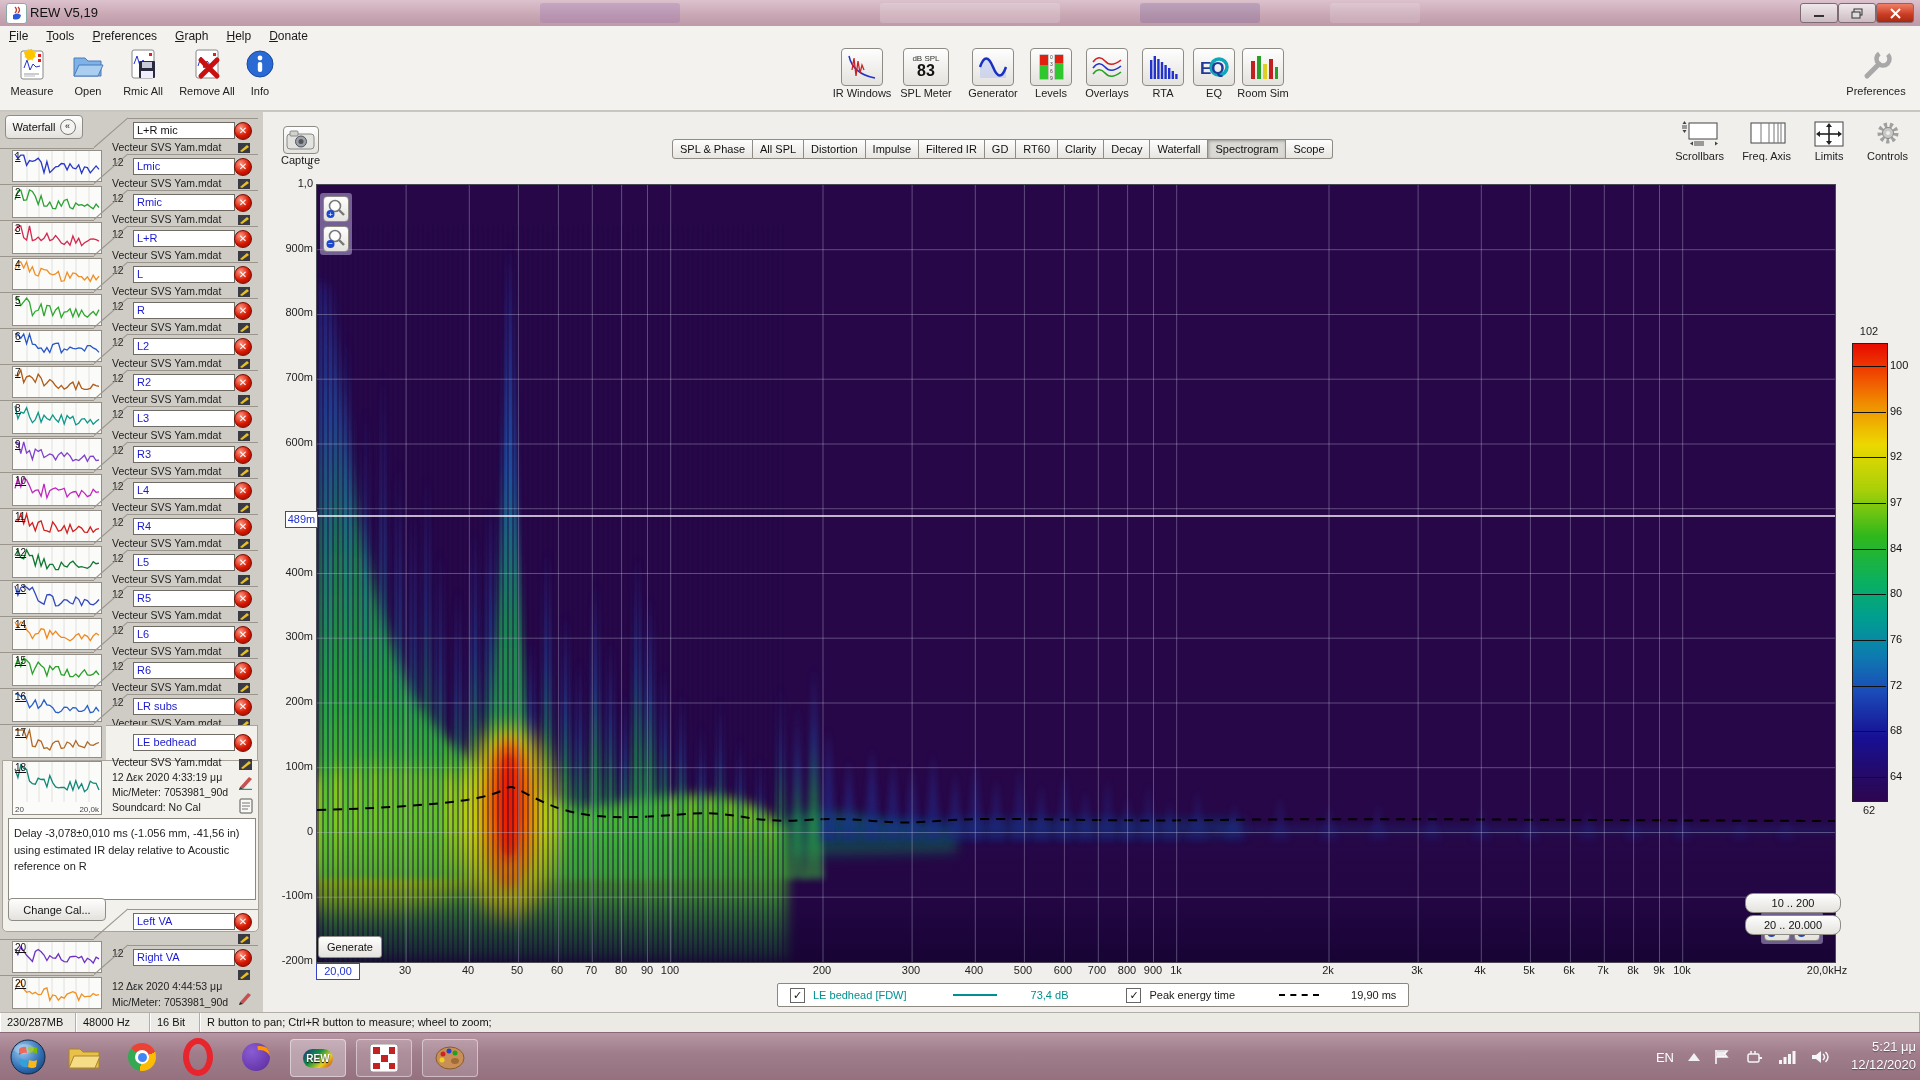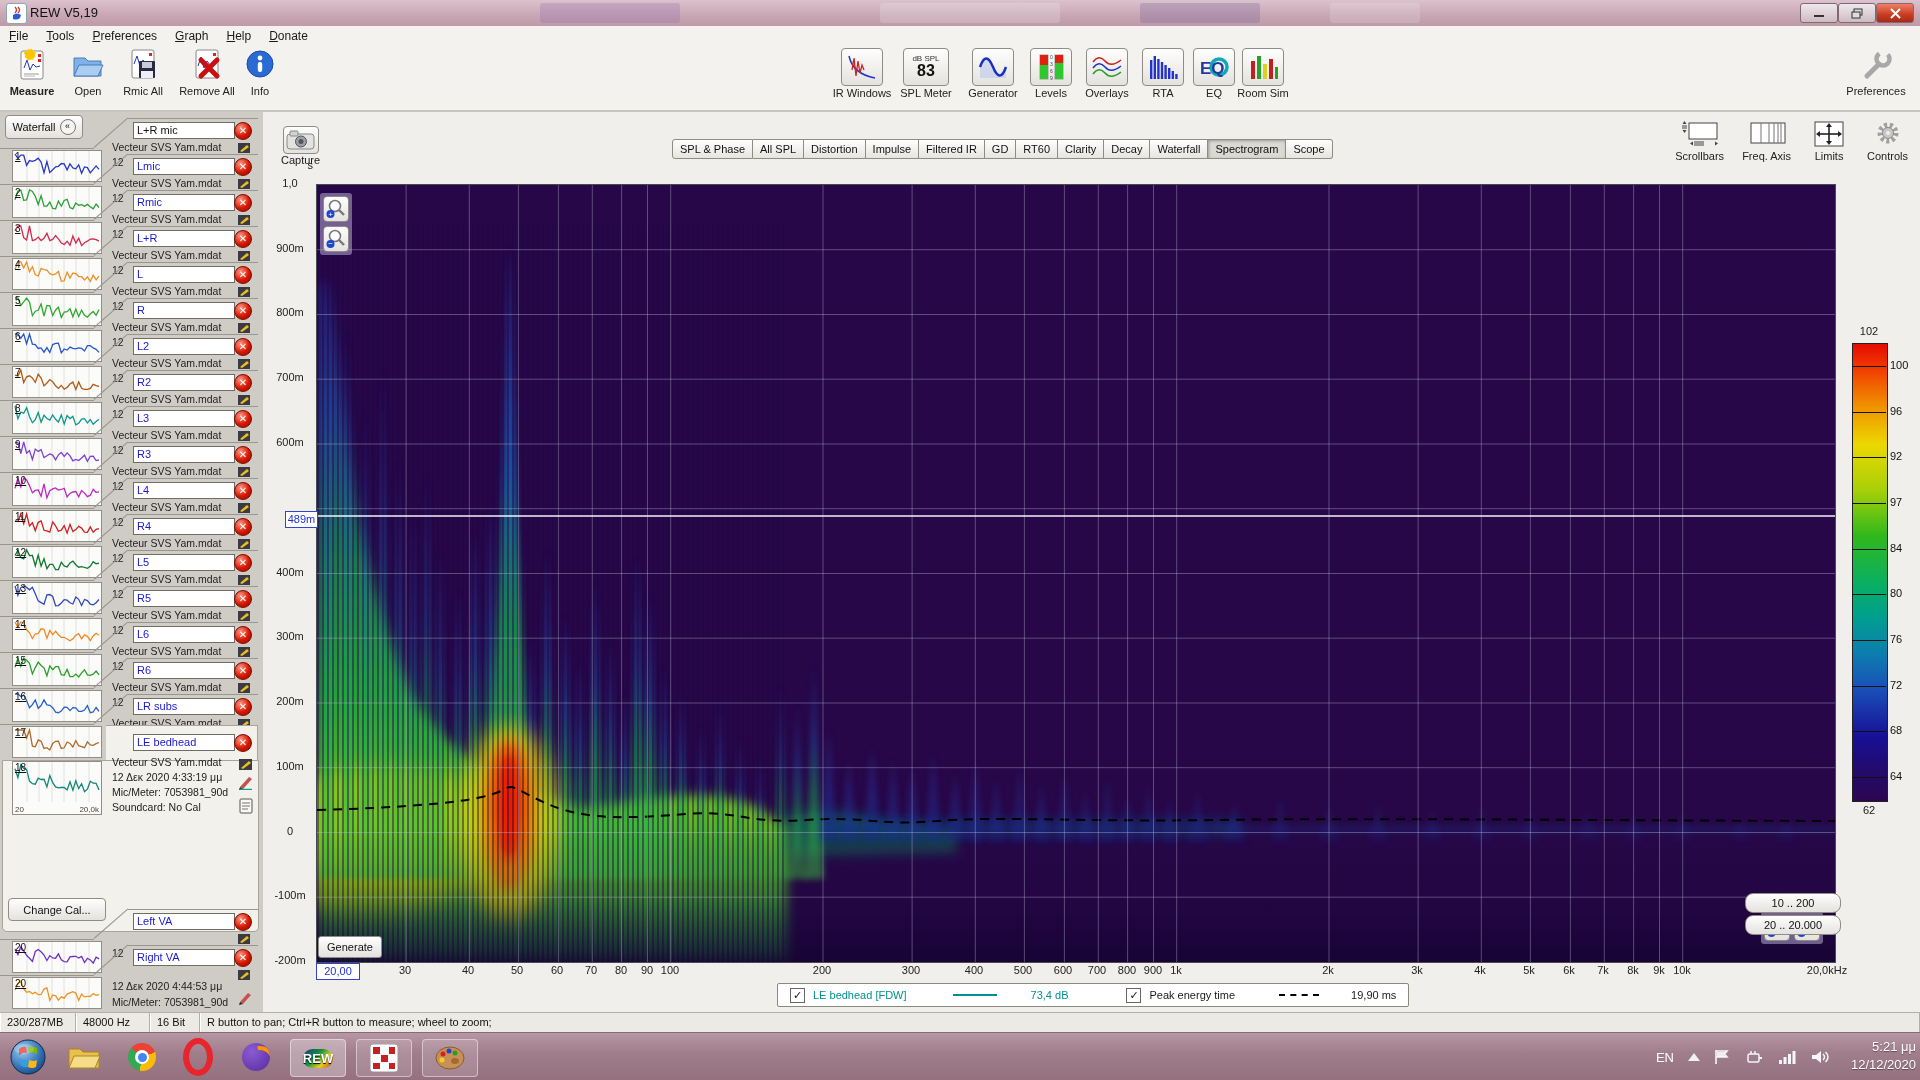--- a/index.html
+++ b/index.html
@@ -46,21 +46,21 @@
   .tabs{position:absolute;left:409px;top:27px;display:flex;}
   .tab{font-size:11px;padding:3px 7px;border:1px solid #8f8c85;border-left:none;
     background:linear-gradient(#fefefe,#e7e5e0);white-space:nowrap;color:#111;}
   .tab:first-child{border-left:1px solid #8f8c85;border-radius:3px 0 0 3px;}
   .tab:last-child{border-radius:0 3px 3px 0;}
   .tab.sel{background:#dbd9d4;box-shadow:inset 1px 1px 3px rgba(0,0,0,.3);}
   .hbtns{position:absolute;right:12px;top:8px;display:flex;gap:18px;}
   .hbtn{text-align:center;font-size:11px;color:#222;}
   .capture{position:absolute;left:18px;top:14px;text-align:center;font-size:11px;}
   .plotwrap{position:absolute;left:53px;top:72px;width:1518px;height:777px;border:1px solid #4a4a55;}
-  .ylab{position:absolute;width:46px;text-align:center;font-size:11px;color:#222;}
+  .ylab{position:absolute;width:46px;text-align:right;font-size:11px;color:#222;}
   .xlab{position:absolute;font-size:11px;color:#222;transform:translateX(-50%);}
   .unit-s{position:absolute;left:4px;top:47px;width:46px;text-align:right;font-size:11px;color:#222;}
   .cursorbox{position:absolute;background:#fff;border:1px solid #3344cc;color:#2233cc;font-size:11px;
     text-align:center;line-height:14px;}
   .legendbar{position:absolute;left:514px;top:871px;height:22px;background:#fff;border:1px solid #8b887f;
     border-radius:2px;display:flex;align-items:center;font-size:11px;padding:0 12px;gap:8px;}
   .chk{width:13px;height:13px;border:1px solid #666;background:#fff;font-size:11px;line-height:12px;text-align:center;color:#111;}
   .lgline{width:44px;height:0;border-top:2px solid #009090;}
   .lgdash{width:40px;height:0;border-top:2px dashed #000;}
   .rangebtn{position:absolute;left:1482px;width:94px;height:18px;border-radius:8px;}
@@ -116,21 +116,21 @@
     <div class="winbtn close" style="right:6px;">
         <svg width="11" height="11">
           <path d="M1,1 L10,10 M10,1 L1,10" stroke="#fff" stroke-width="2"></path>
         </svg>
       </div>
   </div>
 
   <div class="menubar"><span class="menu-item"><u>F</u>ile</span><span class="menu-item"><u>T</u>ools</span><span class="menu-item"><u>P</u>references</span><span class="menu-item"><u>G</u>raph</span><span class="menu-item"><u>H</u>elp</span><span class="menu-item"><u>D</u>onate</span></div>
 
   <div class="toolbar">
-    <div class="tool" style="left:4px;width:56px;font-weight:bold;">
+    <div class="tool" style="left:4px;width:56px;">
       <div class="ic"><svg width="34" height="34">
             <rect x="6" y="3" width="22" height="28" rx="2" fill="#fff" stroke="#888"></rect>
             <rect x="23" y="6" width="3" height="3" fill="#d22"></rect>
             <rect x="23" y="11" width="3" height="3" fill="#d22"></rect>
             <polyline points="9,20 12,12 15,22 18,16 21,19 25,18" stroke="#2233cc" fill="none"></polyline>
             <rect x="11" y="2" width="9" height="9" fill="#ffd800" transform="rotate(22 15 6)"></rect>
             <rect x="11" y="2" width="9" height="9" fill="#ffc400" transform="rotate(64 15 6)"></rect>
             <line x1="9" y1="26" x2="24" y2="26" stroke="#999"></line>
             <line x1="9" y1="28" x2="20" y2="28" stroke="#bbb"></line>
           </svg></div>
@@ -755,20 +755,21 @@
           <path d="M2,13 L11,3 L14,5 L5,15 Z" fill="#c85050"></path>
           <path d="M2,13 L5,15 L1,16 Z" fill="#222"></path>
           <line x1="2" y1="15.5" x2="14" y2="15.5" stroke="#10a090" stroke-width="1.5"></line>
         </svg></div>
     <div style="position:absolute;left:238px;top:686px;z-index:2;"><svg width="16" height="16">
           <rect x="2" y="1" width="12" height="14" rx="1" fill="#f8f8f4" stroke="#555"></rect>
           <line x1="4" y1="5" x2="12" y2="5" stroke="#777"></line>
           <line x1="4" y1="8" x2="12" y2="8" stroke="#777"></line>
           <line x1="4" y1="11" x2="10" y2="11" stroke="#777"></line>
         </svg></div>
+    <div class="notes">Delay -3,078±0,010 ms (-1.056 mm, -41,56 in) using estimated IR delay relative to Acoustic reference on  R</div>
     <div class="btn3d" style="position:absolute;left:8px;top:786px;width:96px;height:21px;z-index:2;">Change Cal...</div>
   </div>
 
   <div class="graphpanel">
     <div class="capture">
       <div class="btn3d" style="width:34px;height:26px;margin:0 auto;">
         <svg width="30" height="22">
             <rect x="1" y="5" width="27" height="15" rx="3" fill="#e2e2de" stroke="#888"></rect>
             <rect x="4" y="2" width="8" height="5" rx="1" fill="#d2d2ce" stroke="#888"></rect>
             <circle cx="15" cy="12.5" r="5.5" fill="#9aa0ac" stroke="#555"></circle>
@@ -1165,21 +1166,21 @@
     </div>
     <div class="tb-ico" style="left:176px;width:44px;">
       <div style="width:18px;height:26px;border:6px solid #e8242c;border-radius:50%;"></div>
     </div>
     <div class="tb-ico" style="left:232px;width:48px;">
       <div style="width:28px;height:28px;border-radius:50%;background:radial-gradient(circle at 35% 30%,#8a5cd4,#5a2a9c);position:relative;overflow:hidden;">
         <div style="position:absolute;left:3px;top:3px;width:22px;height:22px;border-radius:50%;border:4px solid #ff9500;border-left-color:transparent;border-bottom-color:transparent;transform:rotate(35deg);"></div>
       </div>
     </div>
     <div class="tb-ico tb-open tb-active" style="left:290px;width:54px;">
-      <div style="width:30px;height:19px;border-radius:12px;background:linear-gradient(135deg,#203090,#109040 40%,#e8d020 70%,#d03010);display:flex;align-items:center;justify-content:center;color:#fff;font-size:13px;font-weight:bold;text-shadow:0 1px 1px #000;">REW</div>
+      <div style="width:30px;height:19px;border-radius:12px;background:linear-gradient(135deg,#203090,#109040 40%,#e8d020 70%,#d03010);display:flex;align-items:center;justify-content:center;color:#fff;font-size:10px;font-weight:bold;text-shadow:0 1px 1px #000;">REW</div>
     </div>
     <div class="tb-ico tb-open" style="left:356px;width:54px;">
       <svg width="28" height="28">
           <rect width="28" height="28" rx="3" fill="#fff" stroke="#999"></rect>
           <g>
             <rect x="3" y="3" width="7" height="7" fill="#c22222"></rect>
             <rect x="11" y="3" width="7" height="7" fill="#fff"></rect>
             <rect x="19" y="3" width="6" height="7" fill="#c22222"></rect>
             <rect x="3" y="11" width="7" height="7" fill="#fff"></rect>
             <rect x="11" y="11" width="7" height="7" fill="#c22222"></rect>

